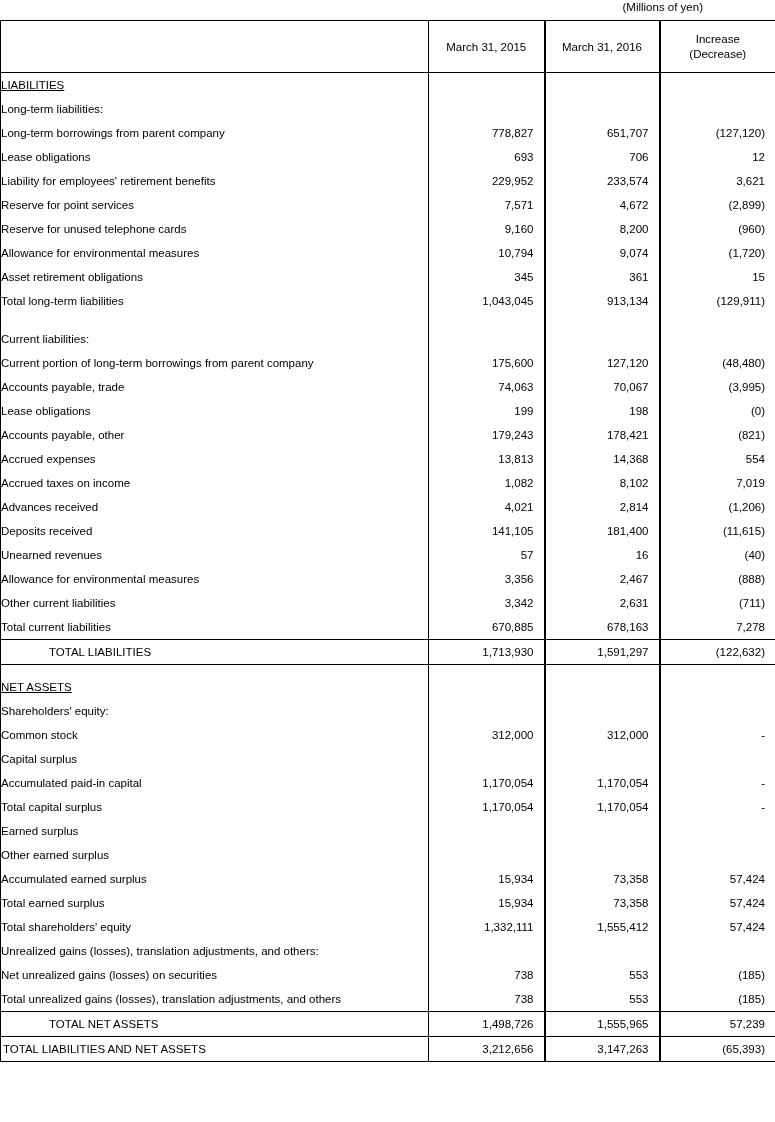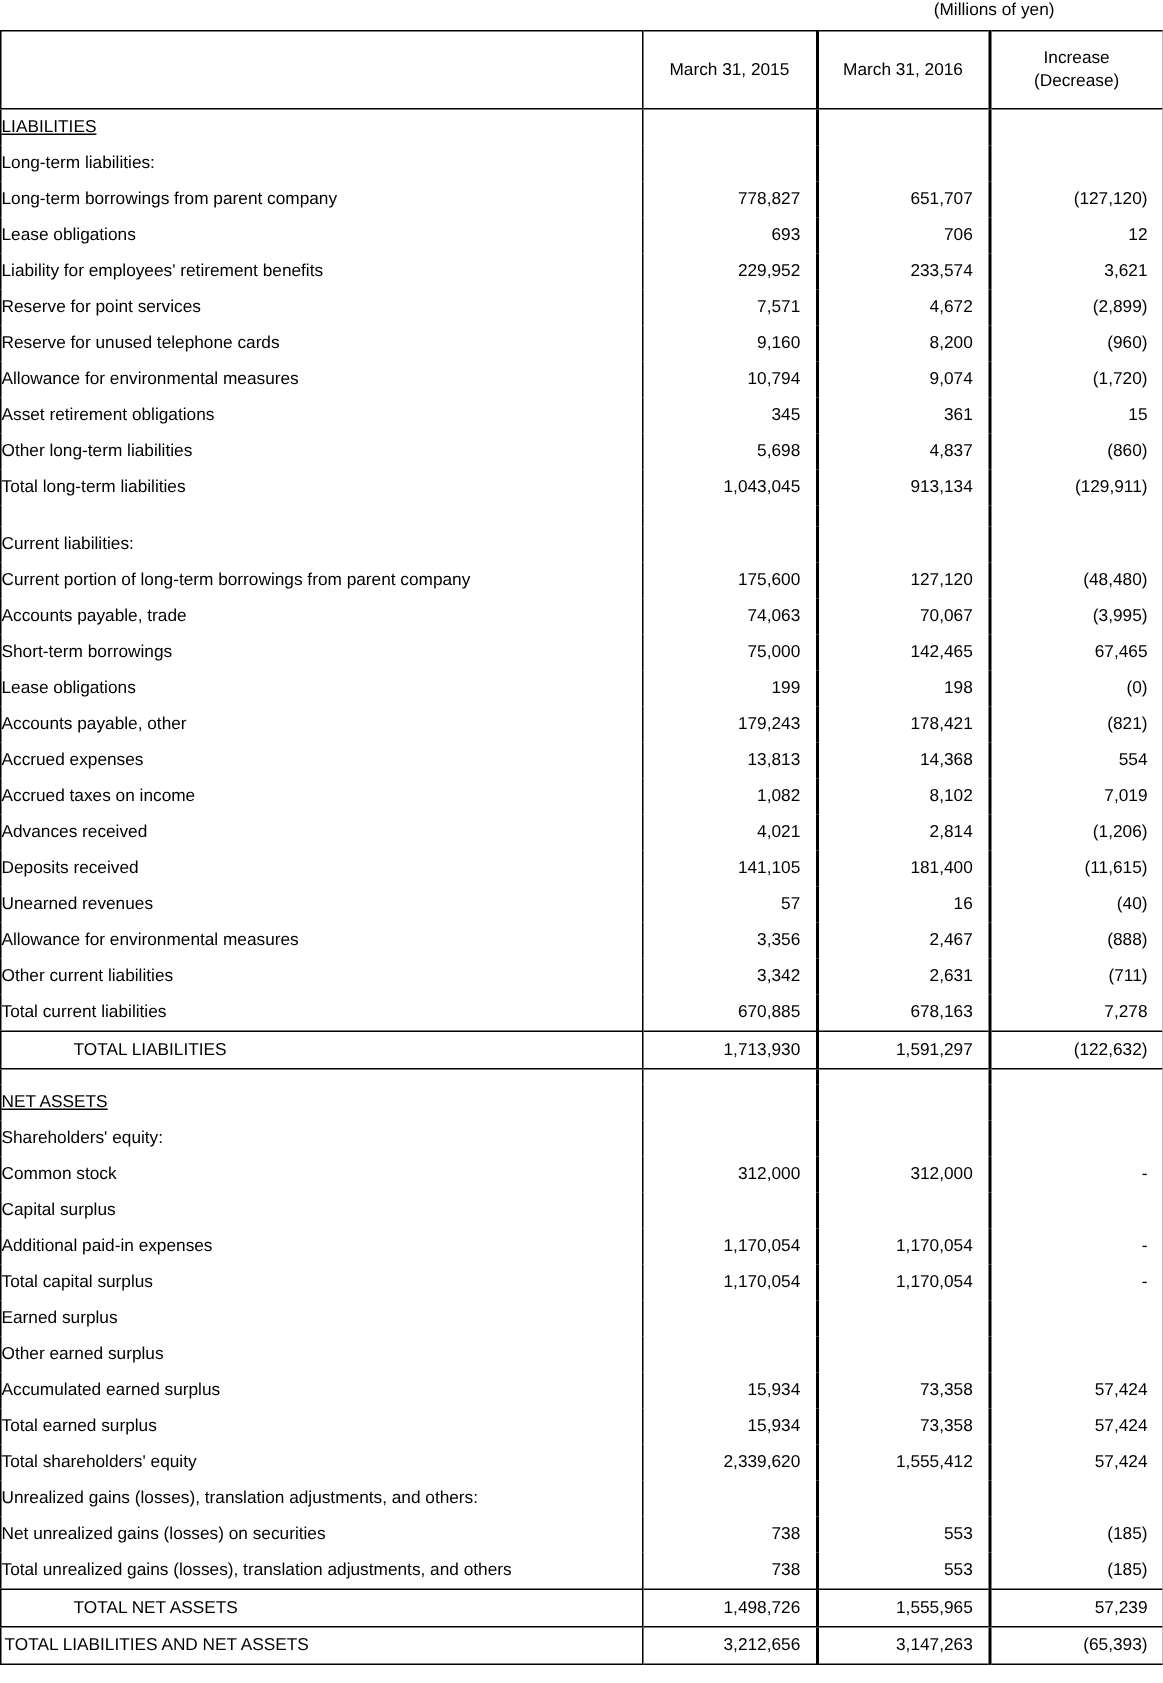--- a/index.html
+++ b/index.html
@@ -157,26 +157,20 @@
         <td class="num sep-thick">9,074</td>
         <td class="num sep-thick">(1,720)</td>
       </tr>
       <tr class="r">
         <td class="lbl i2">Asset retirement obligations</td>
         <td class="num sep-thin">345</td>
         <td class="num sep-thick">361</td>
         <td class="num sep-thick">15</td>
       </tr>
       <tr class="r">
-        <td class="lbl i2">Other long-term liabilities</td>
-        <td class="num sep-thin">5,698</td>
-        <td class="num sep-thick">4,837</td>
-        <td class="num sep-thick">(860)</td>
-      </tr>
-      <tr class="r">
         <td class="lbl i2">Total long-term liabilities</td>
         <td class="num sep-thin">1,043,045</td>
         <td class="num sep-thick">913,134</td>
         <td class="num sep-thick">(129,911)</td>
       </tr>
 
       <tr class="spacer">
         <td></td>
         <td class="sep-thin"></td>
         <td class="sep-thick"></td>
@@ -195,26 +189,20 @@
         <td class="num sep-thick">127,120</td>
         <td class="num sep-thick">(48,480)</td>
       </tr>
       <tr class="r">
         <td class="lbl i2">Accounts payable, trade</td>
         <td class="num sep-thin">74,063</td>
         <td class="num sep-thick">70,067</td>
         <td class="num sep-thick">(3,995)</td>
       </tr>
       <tr class="r">
-        <td class="lbl i2">Short-term borrowings</td>
-        <td class="num sep-thin">75,000</td>
-        <td class="num sep-thick">142,465</td>
-        <td class="num sep-thick">67,465</td>
-      </tr>
-      <tr class="r">
         <td class="lbl i2">Lease obligations</td>
         <td class="num sep-thin">199</td>
         <td class="num sep-thick">198</td>
         <td class="num sep-thick">(0)</td>
       </tr>
       <tr class="r">
         <td class="lbl i2">Accounts payable, other</td>
         <td class="num sep-thin">179,243</td>
         <td class="num sep-thick">178,421</td>
         <td class="num sep-thick">(821)</td>
@@ -301,21 +289,21 @@
         <td class="num sep-thick">312,000</td>
         <td class="num sep-thick">-</td>
       </tr>
       <tr class="r">
         <td class="lbl i2">Capital surplus</td>
         <td class="num sep-thin"></td>
         <td class="num sep-thick"></td>
         <td class="num sep-thick"></td>
       </tr>
       <tr class="r">
-        <td class="lbl i3">Additional paid-in expenses</td>
+        <td class="lbl i3">Accumulated paid-in capital</td>
         <td class="num sep-thin">1,170,054</td>
         <td class="num sep-thick">1,170,054</td>
         <td class="num sep-thick">-</td>
       </tr>
       <tr class="r">
         <td class="lbl i3">Total capital surplus</td>
         <td class="num sep-thin">1,170,054</td>
         <td class="num sep-thick">1,170,054</td>
         <td class="num sep-thick">-</td>
       </tr>
@@ -338,21 +326,21 @@
         <td class="num sep-thick">57,424</td>
       </tr>
       <tr class="r">
         <td class="lbl i3">Total earned surplus</td>
         <td class="num sep-thin">15,934</td>
         <td class="num sep-thick">73,358</td>
         <td class="num sep-thick">57,424</td>
       </tr>
       <tr class="r">
         <td class="lbl i2">Total shareholders' equity</td>
-        <td class="num sep-thin">2,339,620</td>
+        <td class="num sep-thin">1,332,111</td>
         <td class="num sep-thick">1,555,412</td>
         <td class="num sep-thick">57,424</td>
       </tr>
       <tr class="r">
         <td class="lbl i1">Unrealized gains (losses), translation adjustments, and others:</td>
         <td class="num sep-thin"></td>
         <td class="num sep-thick"></td>
         <td class="num sep-thick"></td>
       </tr>
       <tr class="r">

